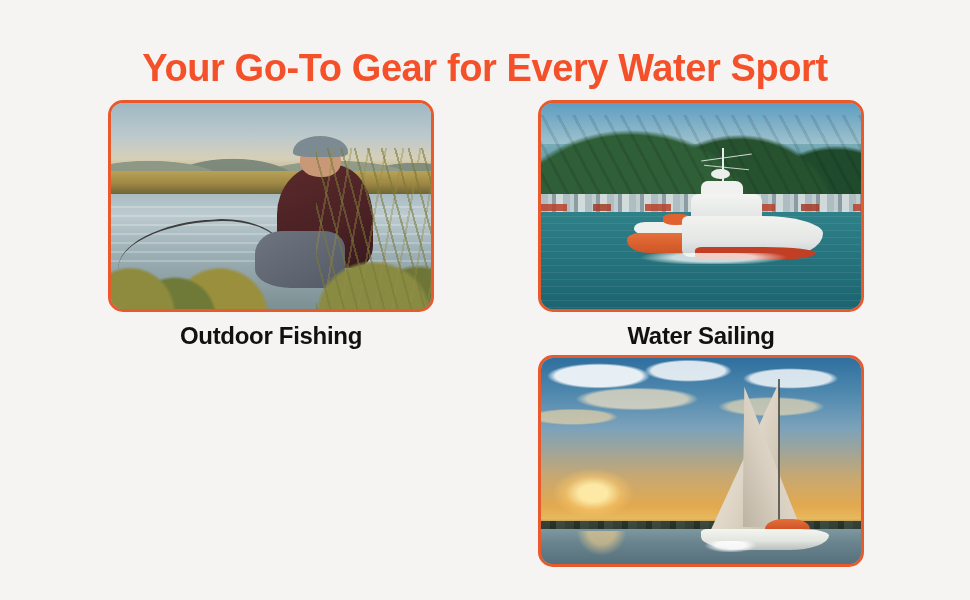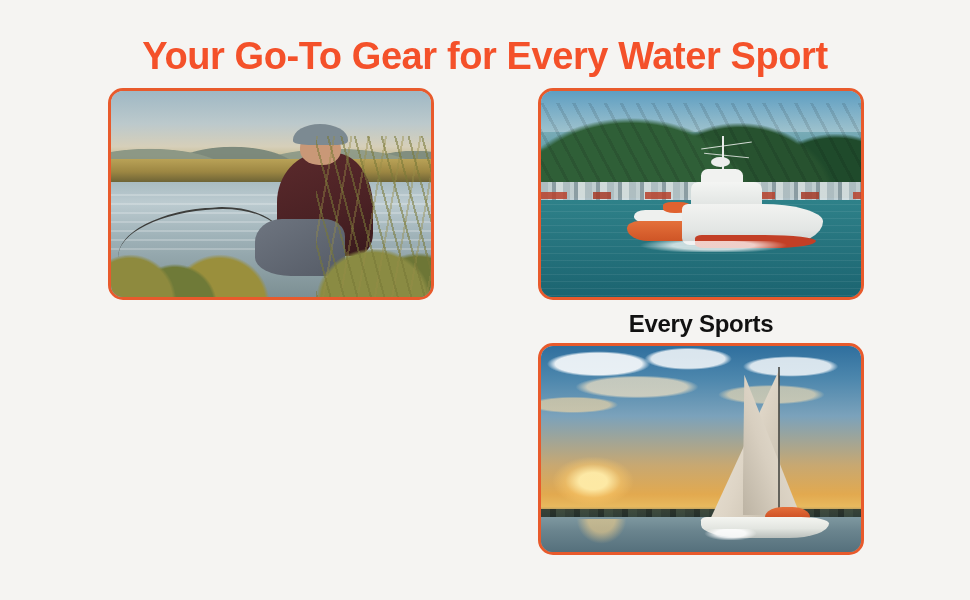--- a/index.html
+++ b/index.html
@@ -13,20 +13,21 @@
   body {
     background: #f5f4f2;
     font-family: "Liberation Sans", sans-serif;
     position: relative;
   }
 
   .page {
     width: 970px;
     height: 448px;
     position: relative;
+    margin-top: 12px;
   }
 
   
   .headline {
     position: absolute;
     top: 33px;
     left: 0;
     width: 970px;
     text-align: center;
     font-size: 38px;
@@ -406,20 +407,21 @@
           <div class="fish-shimmer"></div>
           <div class="fish-rod"></div>
           <div class="fish-man-body"></div>
           <div class="fish-man-legs"></div>
           <div class="fish-man-head"></div>
           <div class="fish-man-cap"></div>
           <div class="fish-grass"></div>
           <div class="fish-reeds"></div>
         </div>
       </div>
+      <div class="card-caption">Outdoor Fishing</div>
     </div>
 
     <div class="cell c1">
       <div class="card-frame">
         <div class="photo sc-ship">
           <div class="ship-sky"></div>
           <div class="ship-mtn"></div>
           <div class="ship-mtn-shade"></div>
           <div class="ship-city"></div>
           <div class="ship-redbarge"></div>
@@ -432,21 +434,21 @@
           <div class="ship-bridge"></div>
           <div class="ship-super"></div>
           <div class="ship-aft-white"></div>
           <div class="ship-aft-orange"></div>
           <div class="ship-lifeboat"></div>
           <div class="ship-hull-w"></div>
           <div class="ship-hull-red"></div>
           <div class="ship-wake"></div>
         </div>
       </div>
-      <div class="card-caption">Every Sports</div>
+      <div class="card-caption">Water Sailing</div>
     </div>
 
 
     <div class="cell c3">
       <div class="card-frame">
         <div class="photo sc-sail">
           <div class="sail-clouds"></div>
           <div class="sail-sunglow"></div>
           <div class="sail-treeline"></div>
           <div class="sail-water"></div>

